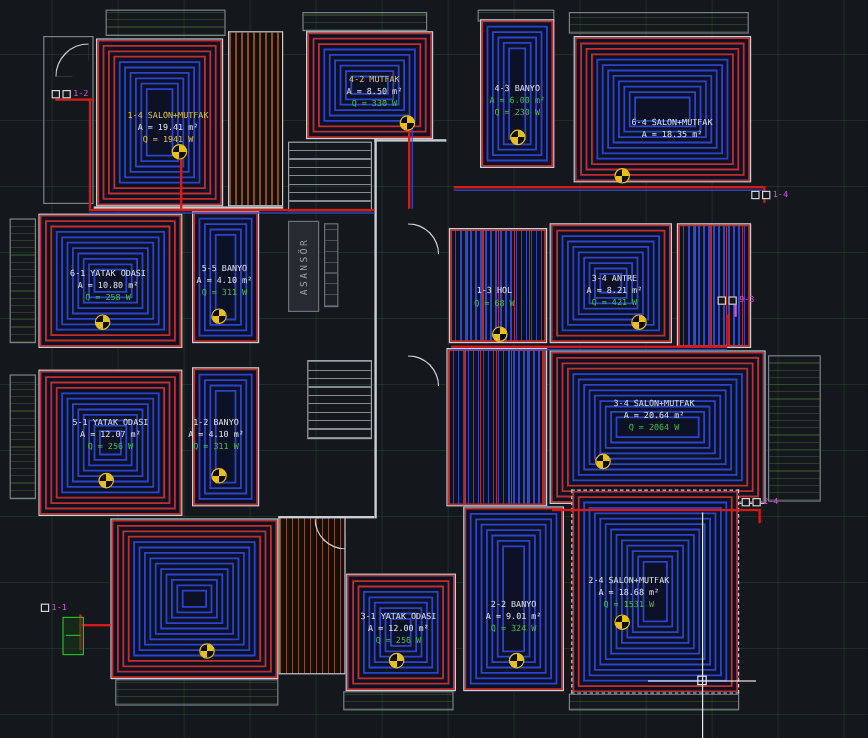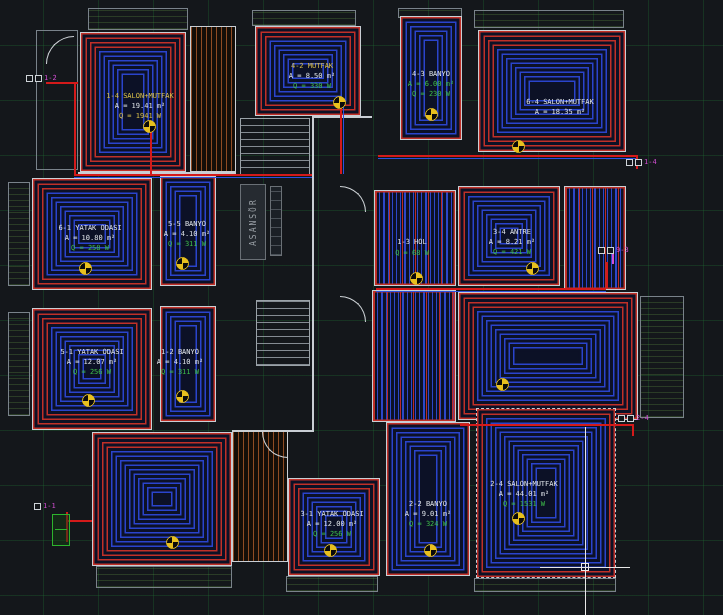--- a/index.html
+++ b/index.html
@@ -205,37 +205,42 @@
   <div class="lbl" style="left:92px;top:348px">
     <span class="t-w">5-1 YATAK ODASI</span>
     <span class="t-w">A = 12.07 m²</span>
     <span class="t-g">Q = 256 W</span>
   </div>
   <div class="lbl" style="left:180px;top:348px">
     <span class="t-w">1-2 BANYO</span>
     <span class="t-w">A = 4.10 m²</span>
     <span class="t-g">Q = 311 W</span>
   </div>
+  <div class="lbl" style="left:545px;top:332px">
+    <span class="t-w">3-4 SALON+MUTFAK</span>
+    <span class="t-w">A = 20.64 m²</span>
+    <span class="t-g">Q = 2064 W</span>
+  </div>
   <div class="lbl" style="left:332px;top:510px">
     <span class="t-w">3-1 YATAK ODASI</span>
     <span class="t-w">A = 12.00 m²</span>
     <span class="t-g">Q = 256 W</span>
   </div>
   <div class="lbl" style="left:428px;top:500px">
     <span class="t-w">2-2 BANYO</span>
     <span class="t-w">A = 9.01 m²</span>
     <span class="t-g">Q = 324 W</span>
   </div>
   <div class="lbl" style="left:524px;top:480px">
     <span class="t-w">2-4 SALON+MUTFAK</span>
-    <span class="t-w">A = 44.01 m²</span>
+    <span class="t-w">A = 18.68 m²</span>
     <span class="t-g">Q = 1531 W</span>
   </div>
 
-  <div class="mark" style="left:26px;top:74px">
+  <div class="mark" style="left:43px;top:74px">
     <span class="sq"></span>
     <span class="sq"></span>
     <span class="tag">1-2</span>
   </div>
   <div class="mark" style="left:626px;top:158px">
     <span class="sq"></span>
     <span class="sq"></span>
     <span class="tag">1-4</span>
   </div>
   <div class="mark" style="left:598px;top:246px">

